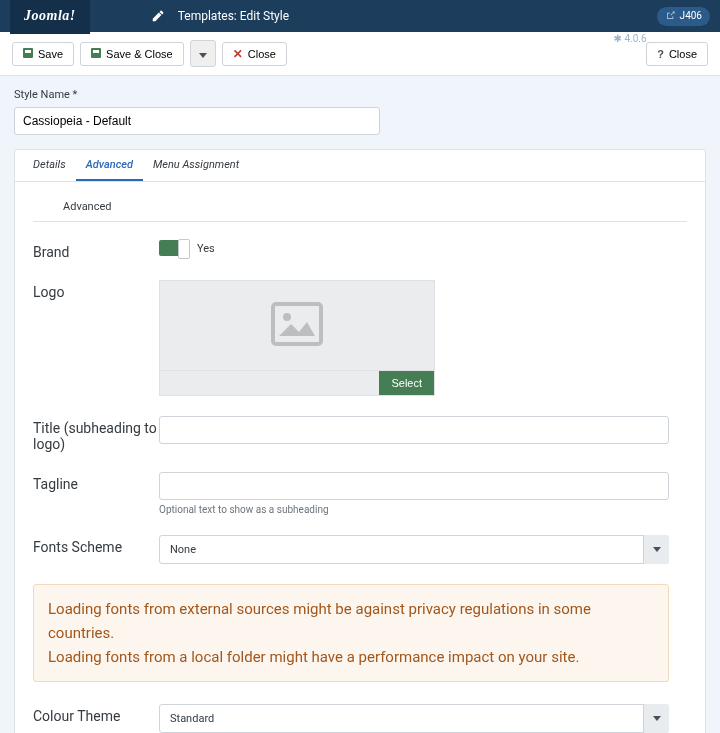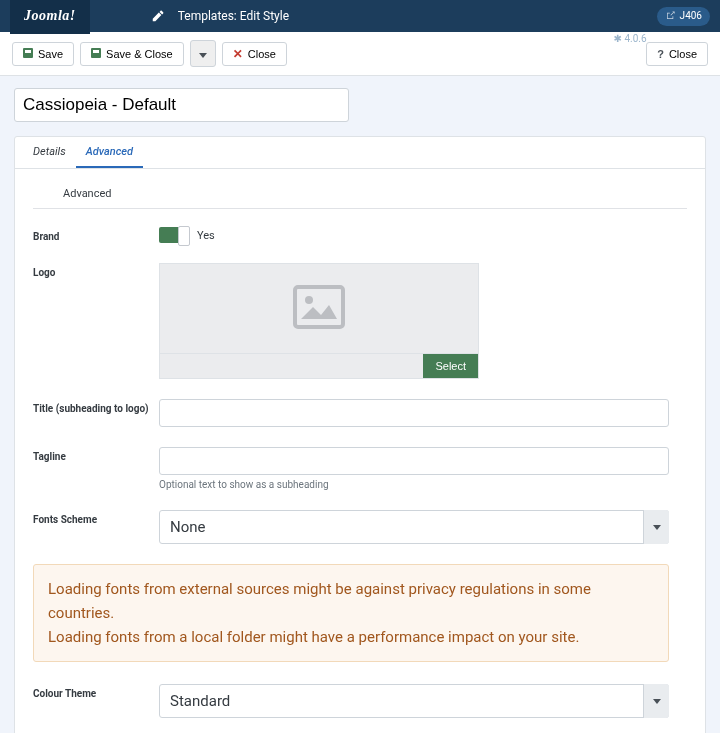--- a/index.html
+++ b/index.html
@@ -14,45 +14,45 @@
 .btn { background: #fff; border: 1px solid #ced4da; border-radius: 3px; padding: 5px 10px; font-size: 11px; cursor: pointer; display: inline-flex; align-items: flex-start; gap: 5px; }
 .btn-icon-save { width: 10px; height: 10px; background: #457d54; display: inline-block; border-radius: 1px; position: relative; }
 .btn-icon-save::after { content: ''; position: absolute; top: 2px; left: 2px; width: 6px; height: 3px; background: #fff; }
 .btn-icon-close { color: #c43b30; font-weight: bold; font-size: 12px; line-height: 1; }
 .btn-caret { border: 1px solid #ced4da; border-radius: 3px; padding: 5px 8px; cursor: pointer; }
 .caret-down { width: 0; height: 0; border-left: 4px solid transparent; border-right: 4px solid transparent; border-top: 5px solid #495057; display: inline-block; }
 .toolbar-spacer { flex: 1; }
 .btn-help-q { font-weight: bold; color: #495057; }
 .content-wrap { padding: 12px 14px; }
 .style-name-label { font-size: 11px; margin-bottom: 6px; display: block; }
-.style-name-input { width: 335px; padding: 6px 8px; border: 1px solid #ced4da; border-radius: 3px; font-size: 17px; }
+.style-name-input { width: 366px; padding: 6px 8px; border: 1px solid #ced4da; border-radius: 3px; font-size: 12px; }
 .card { background: #fff; border: 1px solid #dee2e6; border-radius: 3px; margin-top: 14px; }
 .tabs { border-bottom: 1px solid #dee2e6; display: flex; padding: 0 8px; }
 .tab { padding: 8px 10px; font-size: 11px; cursor: pointer; border-bottom: 2px solid transparent; color: #353b41; font-style: italic; }
 .tab.active { border-bottom-color: #2a69b8; color: #2a69b8; font-weight: 500; }
 .card-body { padding: 18px; }
 .fieldset-legend { font-size: 11px; color: #353b41; padding: 0 0 8px 30px; border-bottom: 1px solid #e0e2e6; margin-bottom: 18px; }
 .form-row { display: flex; margin-bottom: 20px; }
-.form-label { width: 126px; flex-shrink: 0; font-size: 10px; color: #353b41; padding-top: 4px; font-weight: bold; }
+.form-label { width: 126px; flex-shrink: 0; font-size: 14px; color: #353b41; padding-top: 4px; }
 .form-control-wrap { flex: 1; }
 .switcher { display: flex; align-items: center; gap: 8px; }
 .switch { width: 30px; height: 16px; background: #d0d5dc; border-radius: 2px; position: relative; cursor: pointer; }
 .switch.on { background: #457d54; }
 .switch.on::after { content: ''; position: absolute; right: -1px; top: -1px; width: 10px; height: 18px; background: #fff; border: 1px solid #c5c9cf; border-radius: 2px; }
 .switch.off::after { content: ''; position: absolute; left: -1px; top: -1px; width: 10px; height: 18px; background: #fff; border: 1px solid #c5c9cf; border-radius: 2px; }
 .switch-label { font-size: 11px; }
-.logo-box { width: 320px; }
+.logo-box { width: 276px; }
 .logo-preview { background: #ebecee; height: 90px; display: flex; align-items: center; justify-content: center; border: 1px solid #dee2e6; border-bottom: none; }
 .logo-footer { background: #ebecee; height: 26px; border: 1px solid #dee2e6; display: flex; }
 .logo-footer-spacer { flex: 1; }
 .select-btn { background: #457d54; color: #fff; border: none; padding: 0 12px; font-size: 11px; cursor: pointer; }
 .text-input { width: 100%; max-width: 510px; padding: 6px 8px; border: 1px solid #ced4da; border-radius: 3px; font-size: 12px; }
 .help-text { font-size: 10px; color: #6c757d; margin-top: 4px; }
 .select-wrap { position: relative; width: 100%; max-width: 510px; }
-.select-input { width: 100%; padding: 7px 10px; border: 1px solid #ced4da; border-radius: 3px; font-size: 15px; background: #fff; appearance: none; cursor: pointer; }
+.select-input { width: 100%; padding: 7px 10px; border: 1px solid #ced4da; border-radius: 3px; font-size: 11px; background: #fff; appearance: none; cursor: pointer; }
 .select-caret { position: absolute; right: 0; top: 0; width: 26px; height: 100%; background: #e9ecef; border-left: 1px solid #ced4da; border-radius: 0 3px 3px 0; display: flex; align-items: center; justify-content: center; pointer-events: none; }
 .alert-warn { background: #fdf6ef; border: 1px solid #f2d9b9; border-radius: 3px; padding: 12px 14px; font-size: 15px; color: #a1571e; margin: 16px 0 22px; max-width: 636px; line-height: 1.6; }
 .icon-pencil { width: 12px; height: 12px; display: inline-block; position: relative; }
 .icon-pencil svg { width: 12px; height: 12px; fill: #fff; }
 .icon-image svg { fill: #bcbec2; }
 .icon-popout svg { width: 11px; height: 11px; fill: #cfd8e3; }
 .joomla-mark { font-family: Georgia, serif; font-style: italic; }
 </style>
 </head>
 <body>
@@ -98,26 +98,28 @@
     <span>Close</span>
   </button>
   <div class="toolbar-spacer"></div>
   <button class="btn">
     <span class="btn-help-q">?</span>
     <span>Close</span>
   </button>
 </div>
 
 <div class="content-wrap">
+  <label class="style-name-label">Style Name *</label>
   <input class="style-name-input" type="text" value="Cassiopeia - Default" style="">
 
   <div class="card">
     <div class="tabs">
       <div class="tab">Details</div>
       <div class="tab active">Advanced</div>
+      <div class="tab">Menu Assignment</div>
     </div>
     <div class="card-body">
       <div class="fieldset-legend">Advanced</div>
 
       <div class="form-row">
         <div class="form-label">Brand</div>
         <div class="form-control-wrap">
           <div class="switcher">
             <div class="switch on"></div>
             <span class="switch-label">Yes</span>

